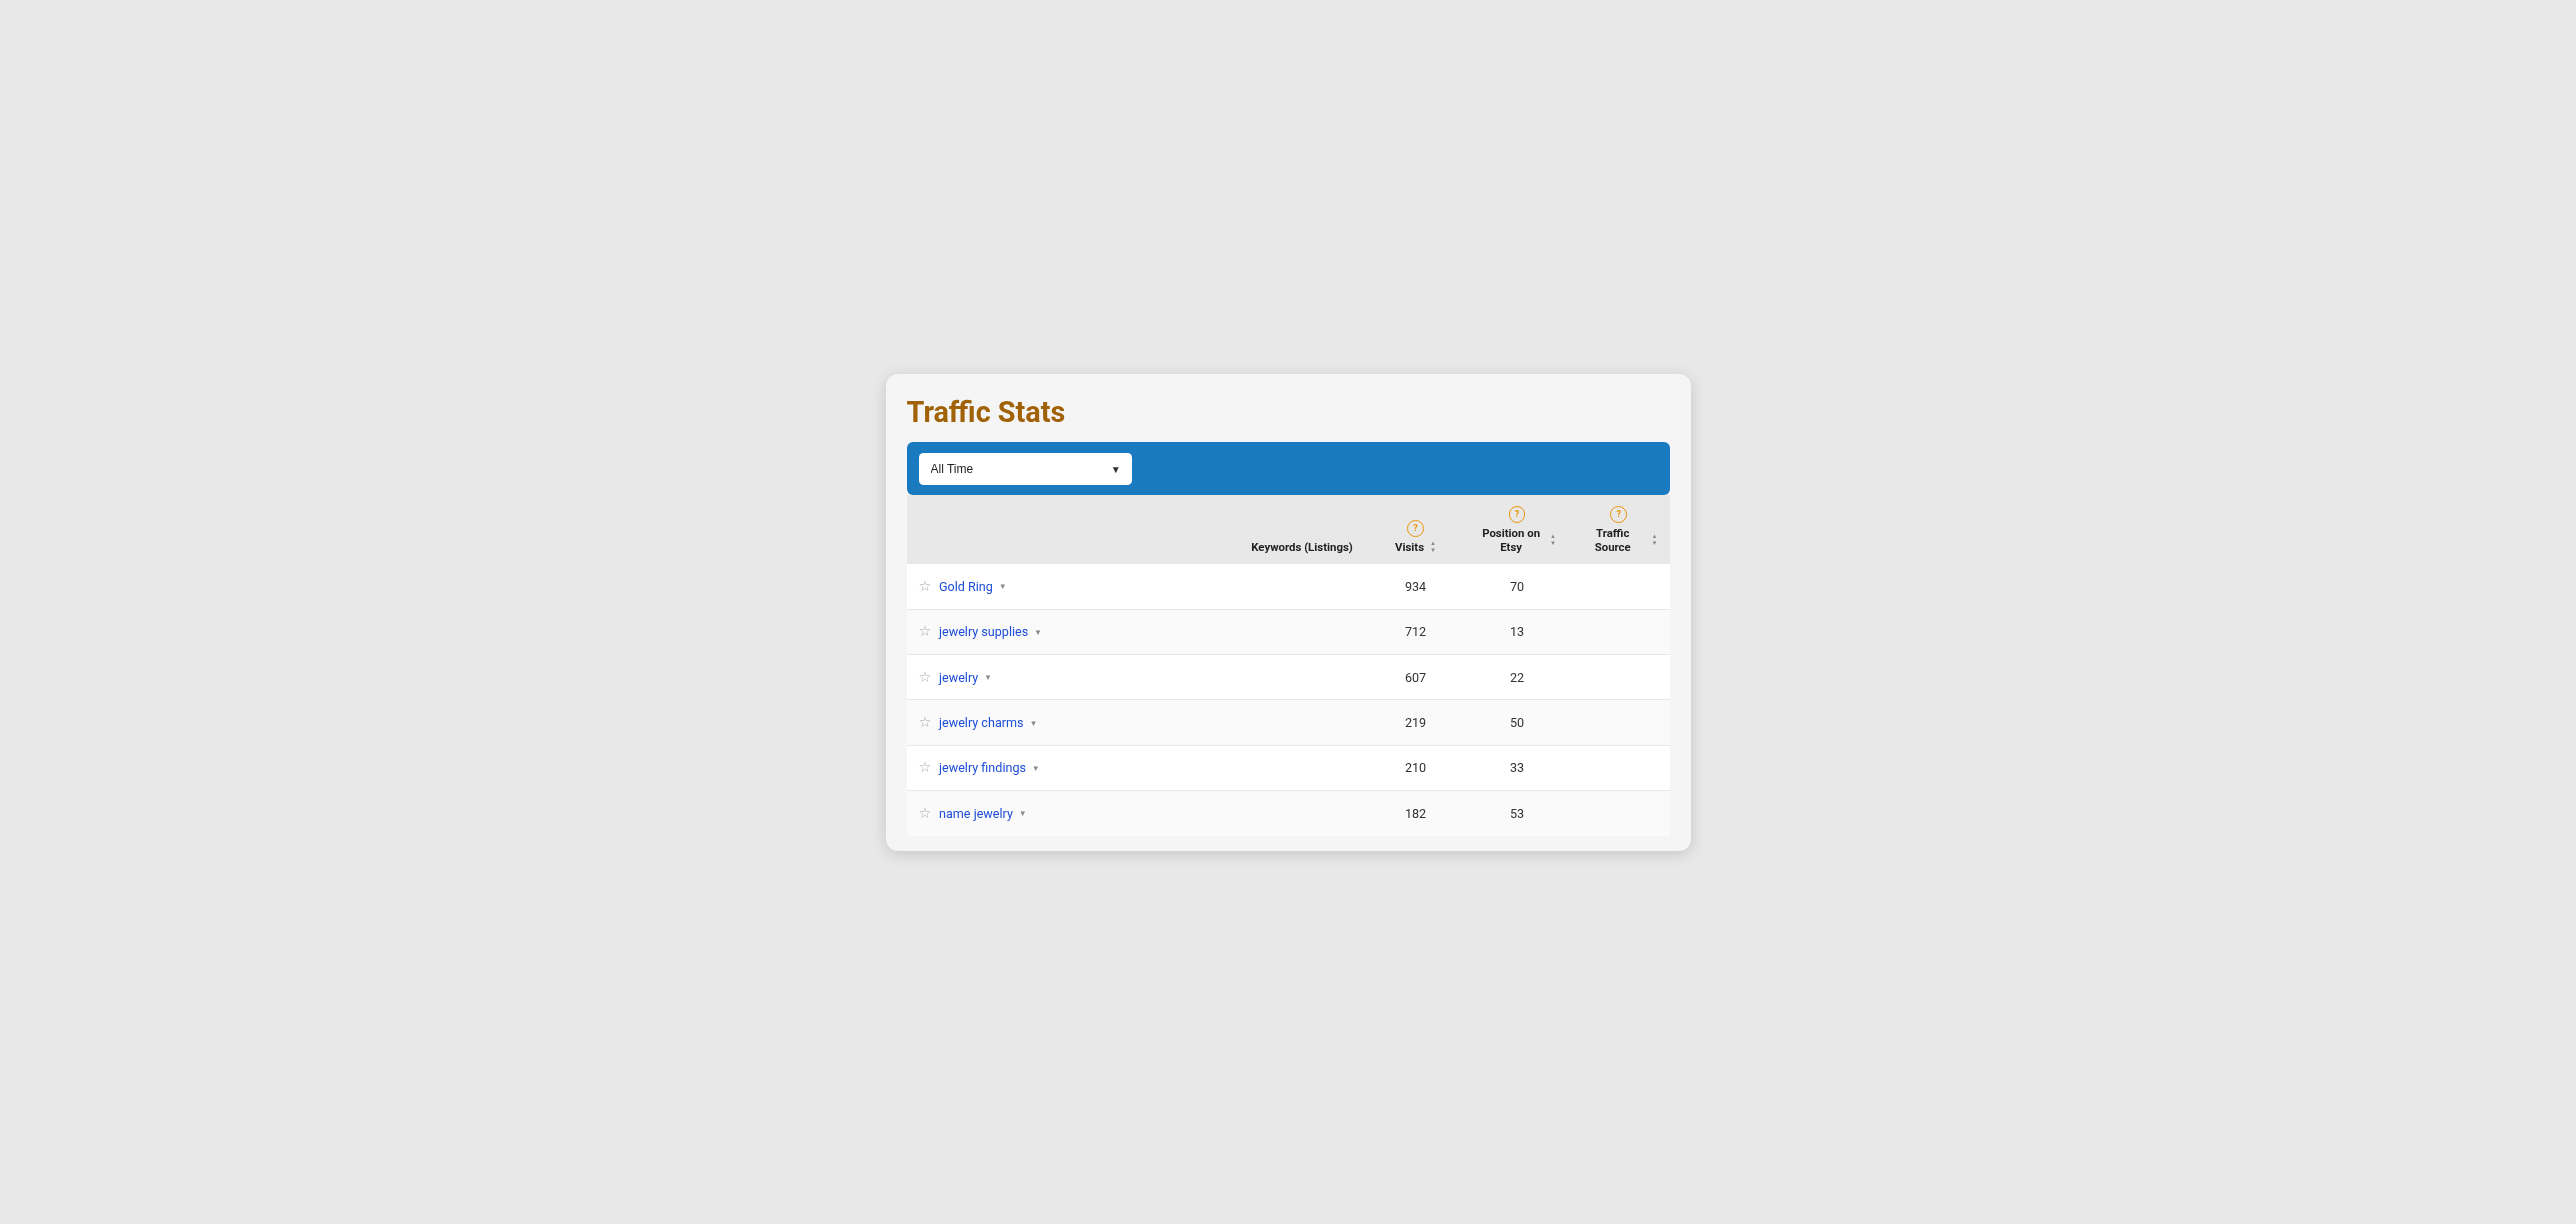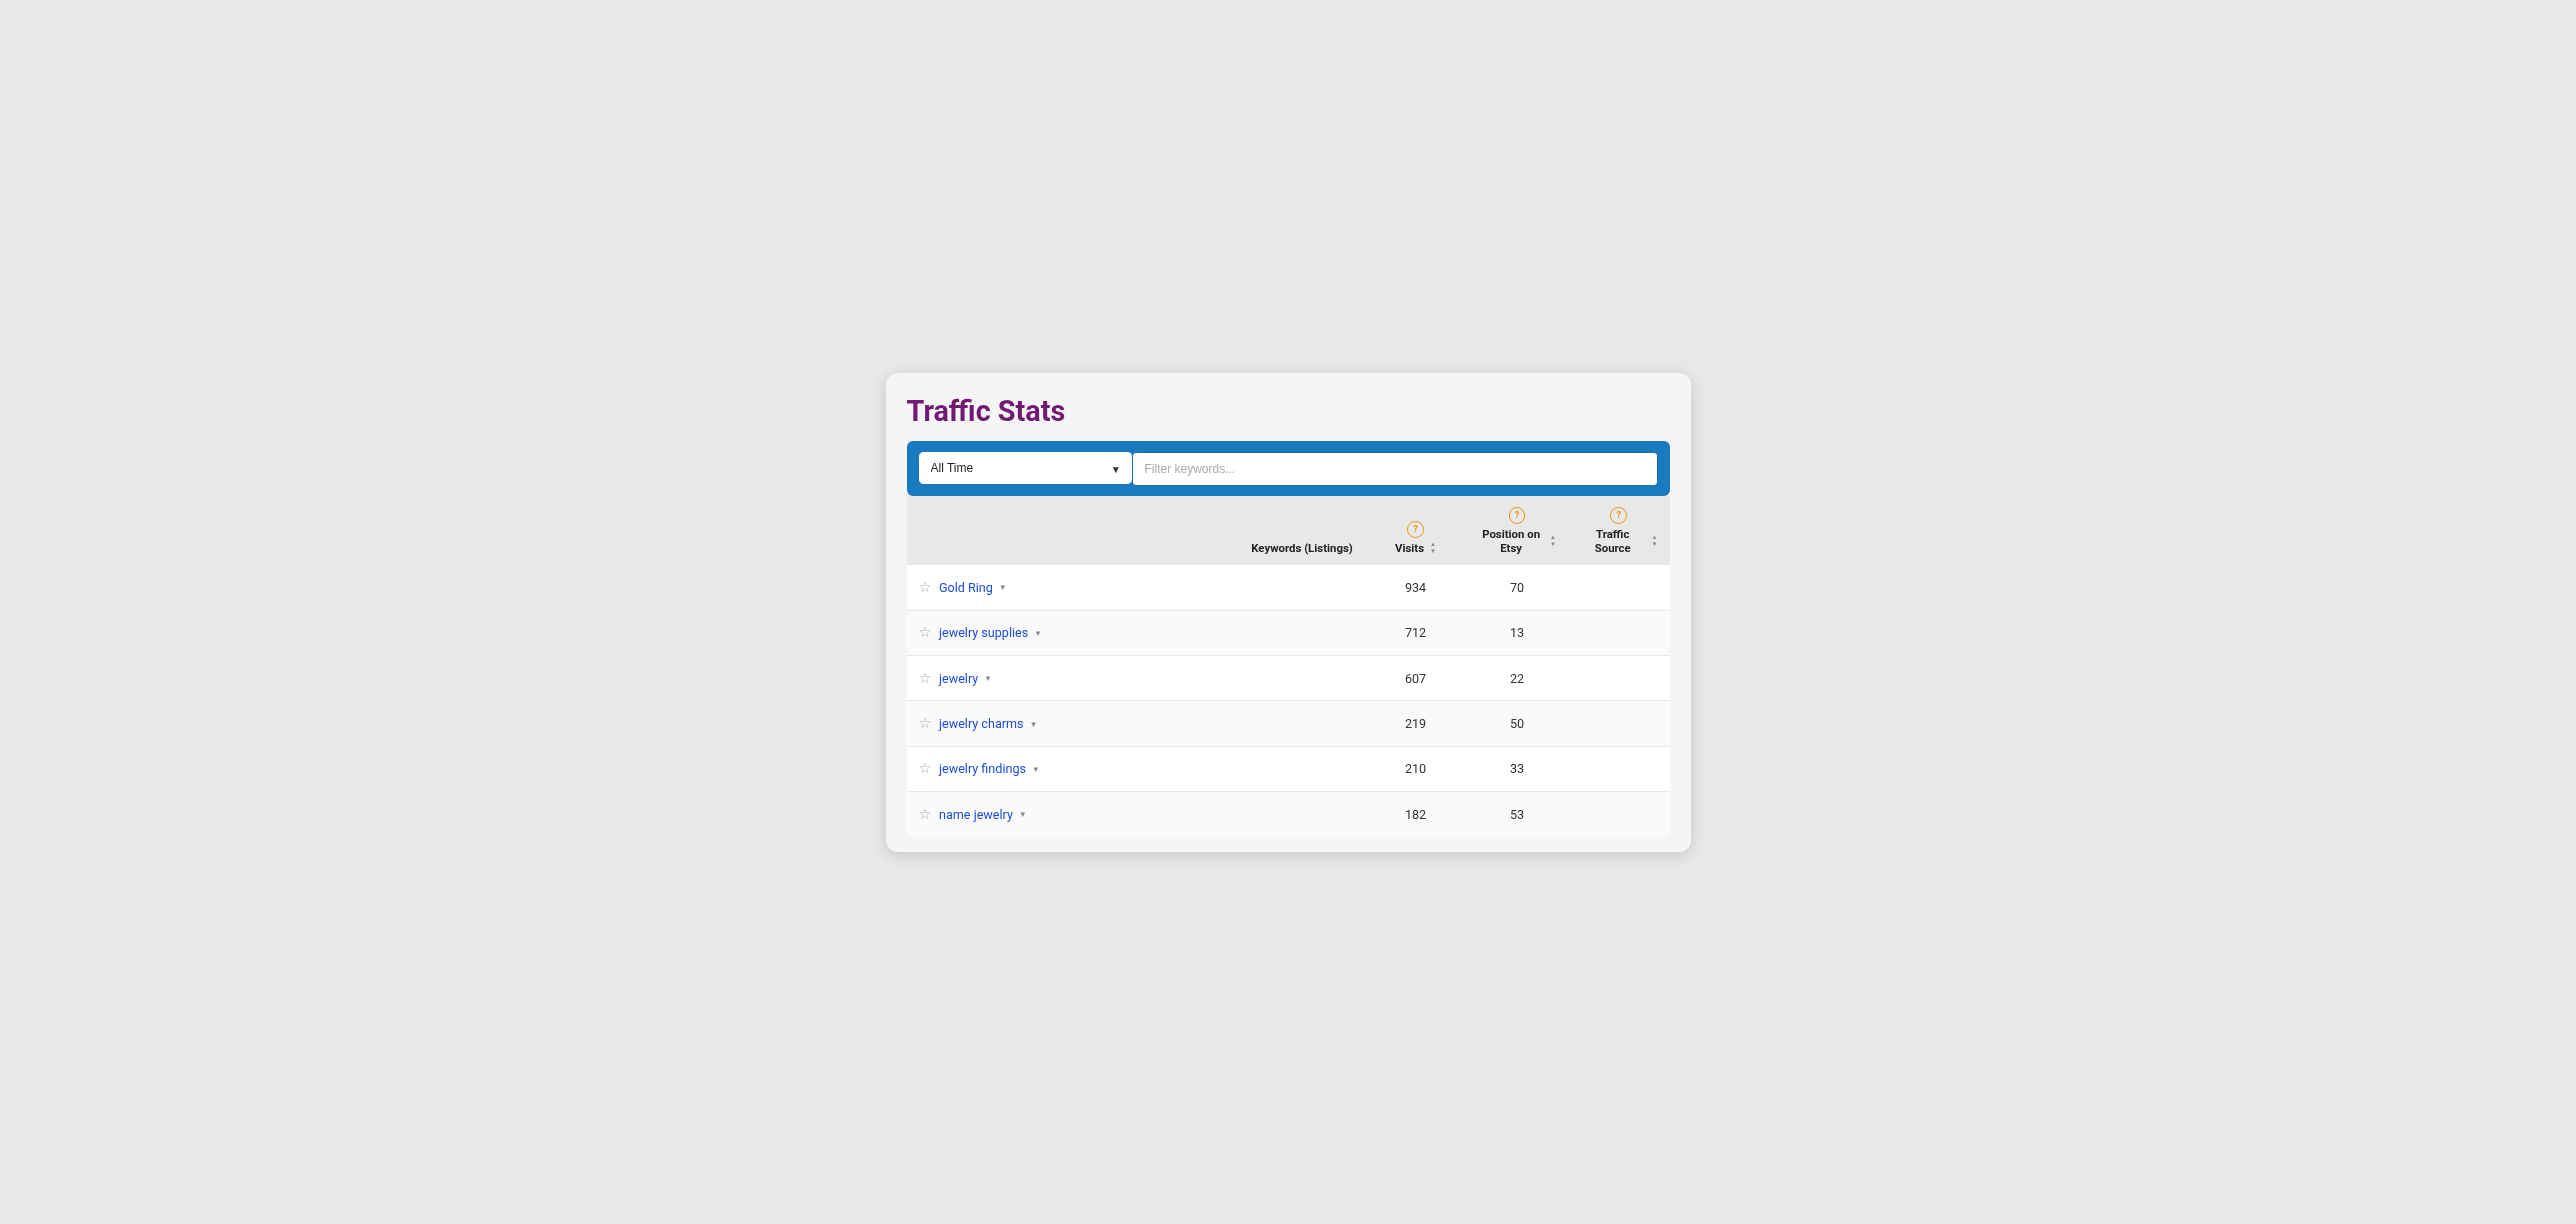--- a/index.html
+++ b/index.html
@@ -15,21 +15,21 @@
     .card {
       background: #f5f5f5;
       border-radius: 12px;
       box-shadow: 0 3px 15px rgba(0,0,0,0.15);
       width: 100%;
       max-width: 805px;
       overflow: hidden;
       padding: 21px 21px 0 21px;
     }
     .page-title {
-      color: #701a75;
+      color: #a16207;
       font-size: 2.4rem;
       font-weight: 700;
       margin-bottom: 13.7px;
     }
     .toolbar {
       background: #1a7abf;
       border-radius: 6px;
       padding: 10.6px 12px;
       display: flex;
       gap: 0;
@@ -194,21 +194,20 @@
   <div class="toolbar">
     <div class="time-select-wrapper">
       <select class="time-select">
         <option>All Time</option>
         <option>Last 30 Days</option>
         <option>Last 90 Days</option>
         <option>Last Year</option>
       </select>
       <span class="select-arrow">▼</span>
     </div>
-    <input class="filter-input" type="text" placeholder="Filter keywords..." style="">
   </div>
 
   <div class="table-container">
     <table>
       <thead>
         <tr>
           <th class="col-keyword">
             <div class="th-label-row">
               <span>Keywords (Listings)</span>
             </div>

